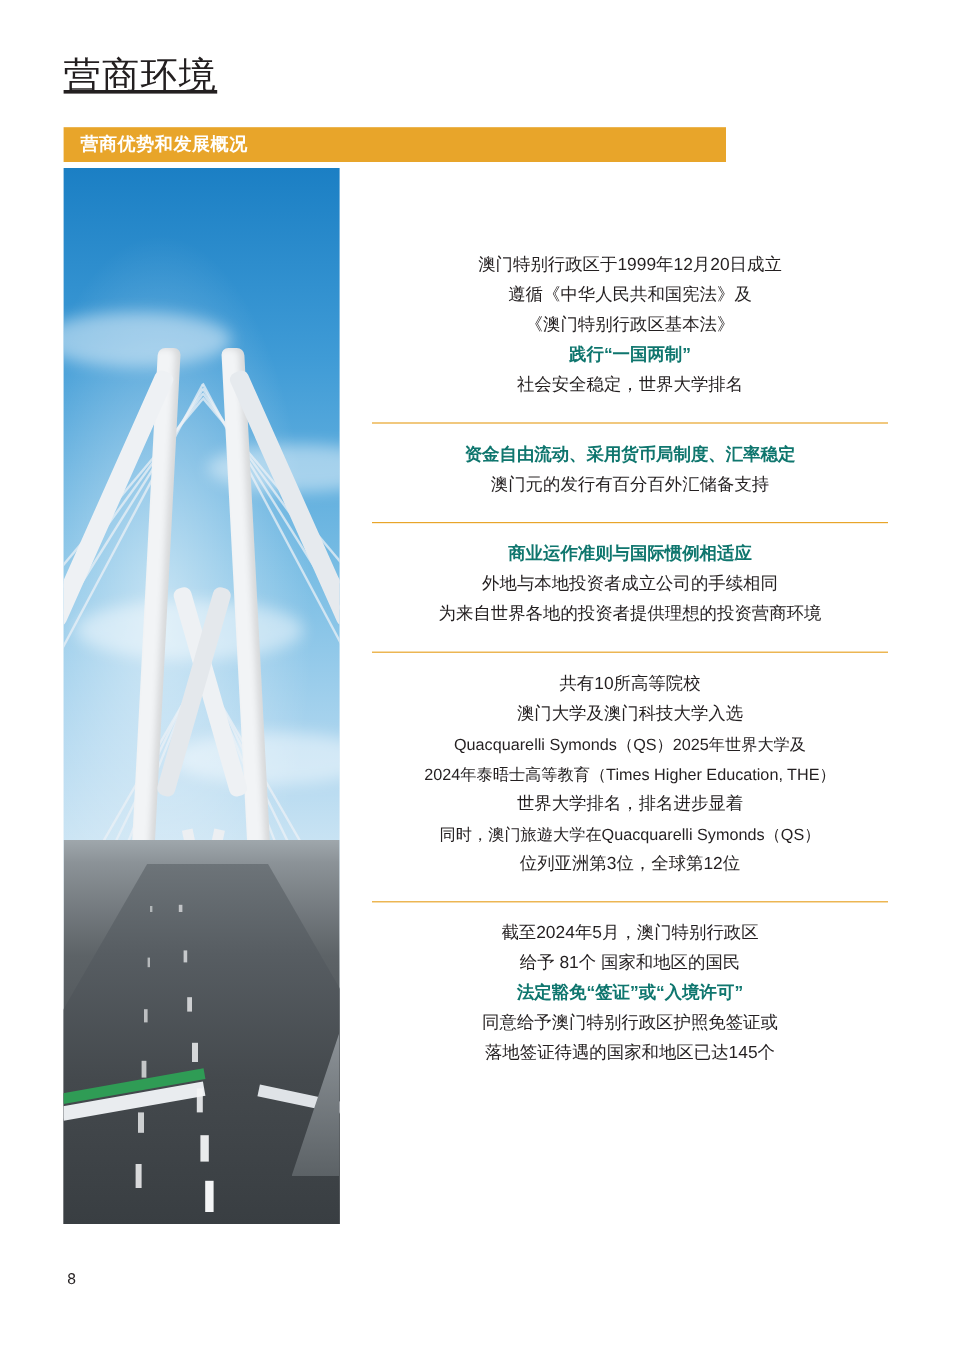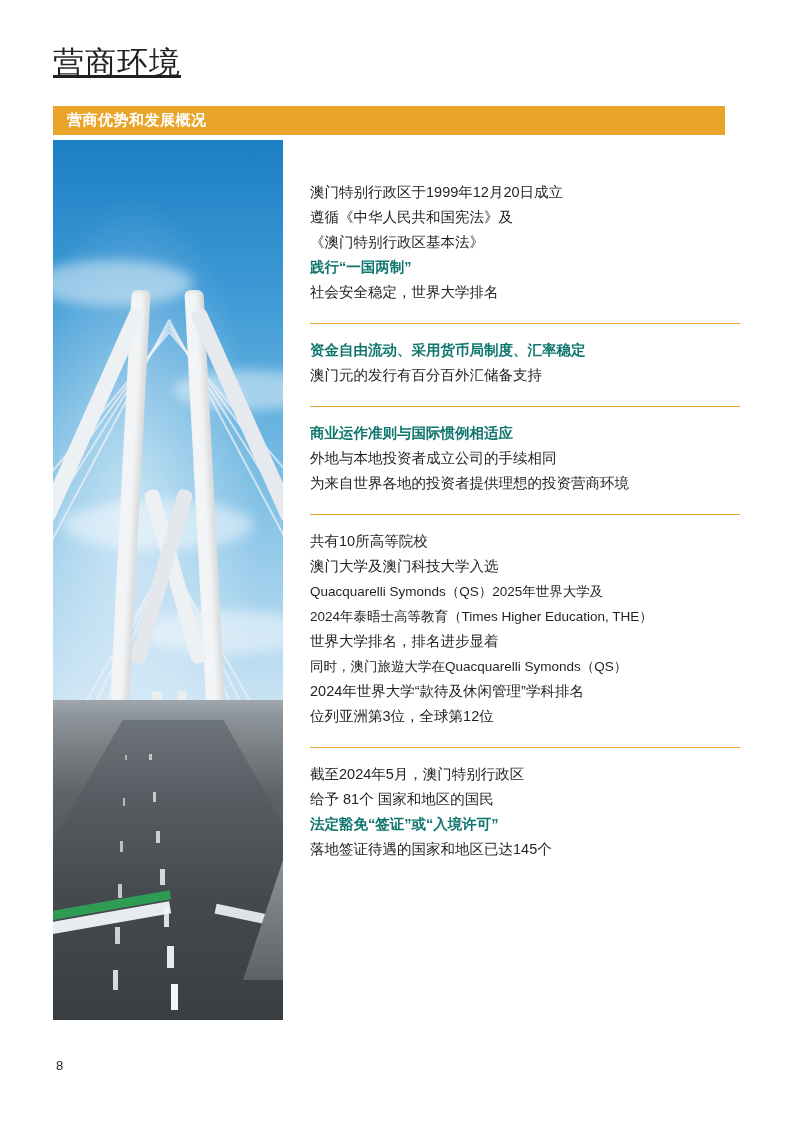--- a/index.html
+++ b/index.html
@@ -27,21 +27,21 @@
     font-size: 31px;
     font-weight: 400;
     letter-spacing: 1px;
     color: #231f20;
     text-decoration: underline;
   }
   .section-bar {
     position: absolute;
     left: 53px;
     top: 106px;
-    width: 672px;
+    width: 552px;
     height: 29px;
     background: #e8a52a;
   }
   .section-bar-label {
     position: absolute;
     left: 14px;
     top: 5px;
     font-size: 15px;
     font-weight: bold;
     color: #ffffff;
@@ -165,23 +165,23 @@
     position: absolute;
     right: 0; bottom: 40px; width: 40px; height: 120px;
     background: linear-gradient(#8d9398, #5c6266);
     clip-path: polygon(100% 0, 100% 100%, 0 100%);
   }
 
   
   .content {
     position: absolute;
     left: 310px;
-    top: 174px;
+    top: 203px;
     width: 430px;
-    text-align: left;
+    text-align: center;
   }
   .block {
     padding: 6px 0 10px 0;
   }
   .block + .block {
     border-top: 1px solid #e8a52a;
     margin-top: 8px;
     padding-top: 14px;
   }
   .line {
@@ -293,25 +293,25 @@
         <div class="line">外地与本地投资者成立公司的手续相同</div>
         <div class="line">为来自世界各地的投资者提供理想的投资营商环境</div>
       </div>
       <div class="block">
         <div class="line">共有10所高等院校</div>
         <div class="line">澳门大学及澳门科技大学入选</div>
         <div class="line small">Quacquarelli Symonds（QS）2025年世界大学及</div>
         <div class="line small">2024年泰晤士高等教育（Times Higher Education, THE）</div>
         <div class="line">世界大学排名，排名进步显着</div>
         <div class="line small">同时，澳门旅遊大学在Quacquarelli Symonds（QS）</div>
-        <div class="line">2024年世界大学“款待及休闲管理”学科排名</div>
         <div class="line">位列亚洲第3位，全球第12位</div>
       </div>
       <div class="block">
         <div class="line">截至2024年5月，澳门特别行政区</div>
         <div class="line">给予 81个 国家和地区的国民</div>
         <div class="line hl">法定豁免“签证”或“入境许可”</div>
+        <div class="line">同意给予澳门特别行政区护照免签证或</div>
         <div class="line">落地签证待遇的国家和地区已达145个</div>
       </div>
     </div>
 
   <div class="page-number">8</div>
 </div>
 
 </body></html>

